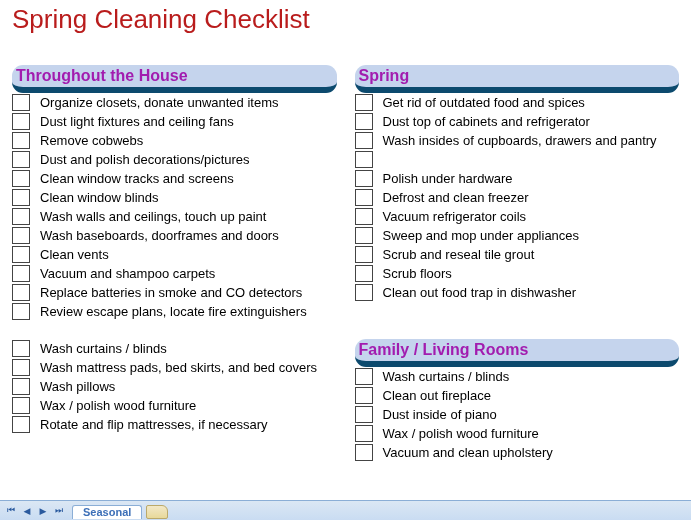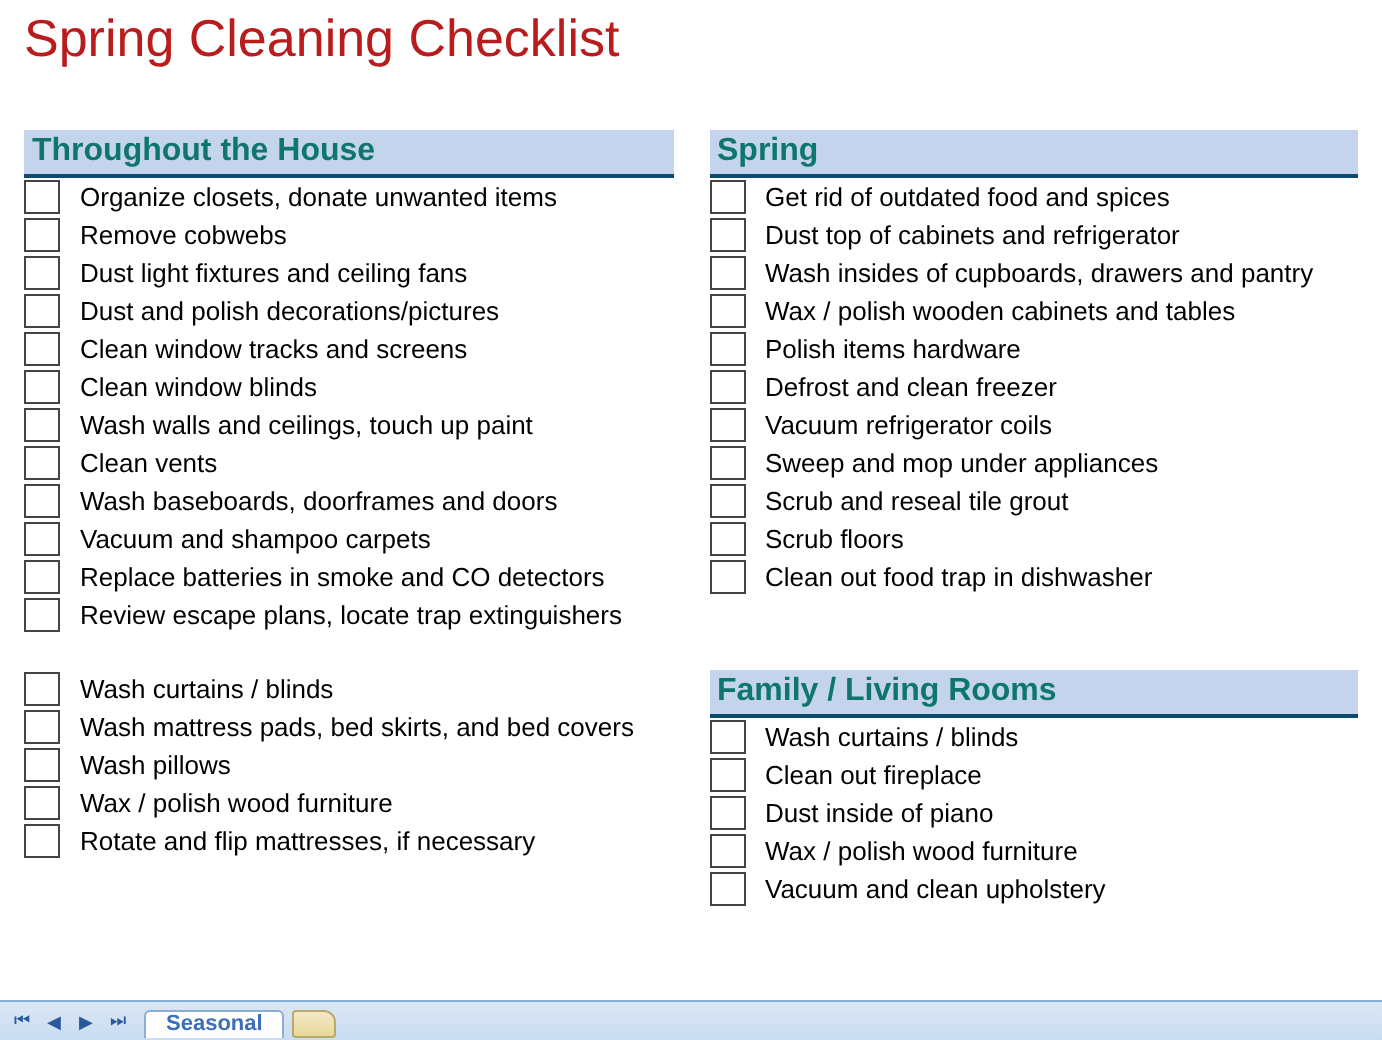--- a/index.html
+++ b/index.html
@@ -25,26 +25,27 @@
   }
   .columns {
     display: flex;
     gap: 18px;
   }
   .col {
     flex: 1;
   }
   .section-header {
     background: #c5d4ed;
-    color: #0f766e;
+    color: #a21caf;
     font-size: 16px;
     font-weight: bold;
     padding: 2px 4px;
-    border-bottom: 2px solid #0c4a6e;
+    border-bottom: 6px solid #0c4a6e;
     margin-bottom: 0;
+    border-radius: 11px;
   }
   .item-row {
     display: flex;
     align-items: center;
     min-height: 19px;
     line-height: 19px;
   }
   .checkbox {
     width: 18px;
     height: 17px;
@@ -132,61 +133,61 @@
     <div class="col">
 
       <div class="section-header">Throughout the House</div>
       <div>
           <div class="item-row">
             <div class="checkbox"></div>
             <span class="item-text">Organize closets, donate unwanted items</span>
           </div>
           <div class="item-row">
             <div class="checkbox"></div>
+            <span class="item-text">Dust light fixtures and ceiling fans</span>
+          </div>
+          <div class="item-row">
+            <div class="checkbox"></div>
             <span class="item-text">Remove cobwebs</span>
           </div>
           <div class="item-row">
             <div class="checkbox"></div>
-            <span class="item-text">Dust light fixtures and ceiling fans</span>
-          </div>
-          <div class="item-row">
-            <div class="checkbox"></div>
             <span class="item-text">Dust and polish decorations/pictures</span>
           </div>
           <div class="item-row">
             <div class="checkbox"></div>
             <span class="item-text">Clean window tracks and screens</span>
           </div>
           <div class="item-row">
             <div class="checkbox"></div>
             <span class="item-text">Clean window blinds</span>
           </div>
           <div class="item-row">
             <div class="checkbox"></div>
             <span class="item-text">Wash walls and ceilings, touch up paint</span>
           </div>
           <div class="item-row">
             <div class="checkbox"></div>
+            <span class="item-text">Wash baseboards, doorframes and doors</span>
+          </div>
+          <div class="item-row">
+            <div class="checkbox"></div>
             <span class="item-text">Clean vents</span>
           </div>
           <div class="item-row">
             <div class="checkbox"></div>
-            <span class="item-text">Wash baseboards, doorframes and doors</span>
-          </div>
-          <div class="item-row">
-            <div class="checkbox"></div>
             <span class="item-text">Vacuum and shampoo carpets</span>
           </div>
           <div class="item-row">
             <div class="checkbox"></div>
             <span class="item-text">Replace batteries in smoke and CO detectors</span>
           </div>
           <div class="item-row">
             <div class="checkbox"></div>
-            <span class="item-text">Review escape plans, locate trap extinguishers</span>
+            <span class="item-text">Review escape plans, locate fire extinguishers</span>
           </div>
         </div>
 
       <div class="spacer"></div>
 
       <div>
           <div class="item-row">
             <div class="checkbox"></div>
             <span class="item-text">Wash curtains / blinds</span>
           </div>
@@ -221,25 +222,24 @@
           <div class="item-row">
             <div class="checkbox"></div>
             <span class="item-text">Dust top of cabinets and refrigerator</span>
           </div>
           <div class="item-row">
             <div class="checkbox"></div>
             <span class="item-text">Wash insides of cupboards, drawers and pantry</span>
           </div>
           <div class="item-row">
             <div class="checkbox"></div>
-            <span class="item-text">Wax / polish wooden cabinets and tables</span>
-          </div>
-          <div class="item-row">
-            <div class="checkbox"></div>
-            <span class="item-text">Polish items hardware</span>
+          </div>
+          <div class="item-row">
+            <div class="checkbox"></div>
+            <span class="item-text">Polish under hardware</span>
           </div>
           <div class="item-row">
             <div class="checkbox"></div>
             <span class="item-text">Defrost and clean freezer</span>
           </div>
           <div class="item-row">
             <div class="checkbox"></div>
             <span class="item-text">Vacuum refrigerator coils</span>
           </div>
           <div class="item-row">

